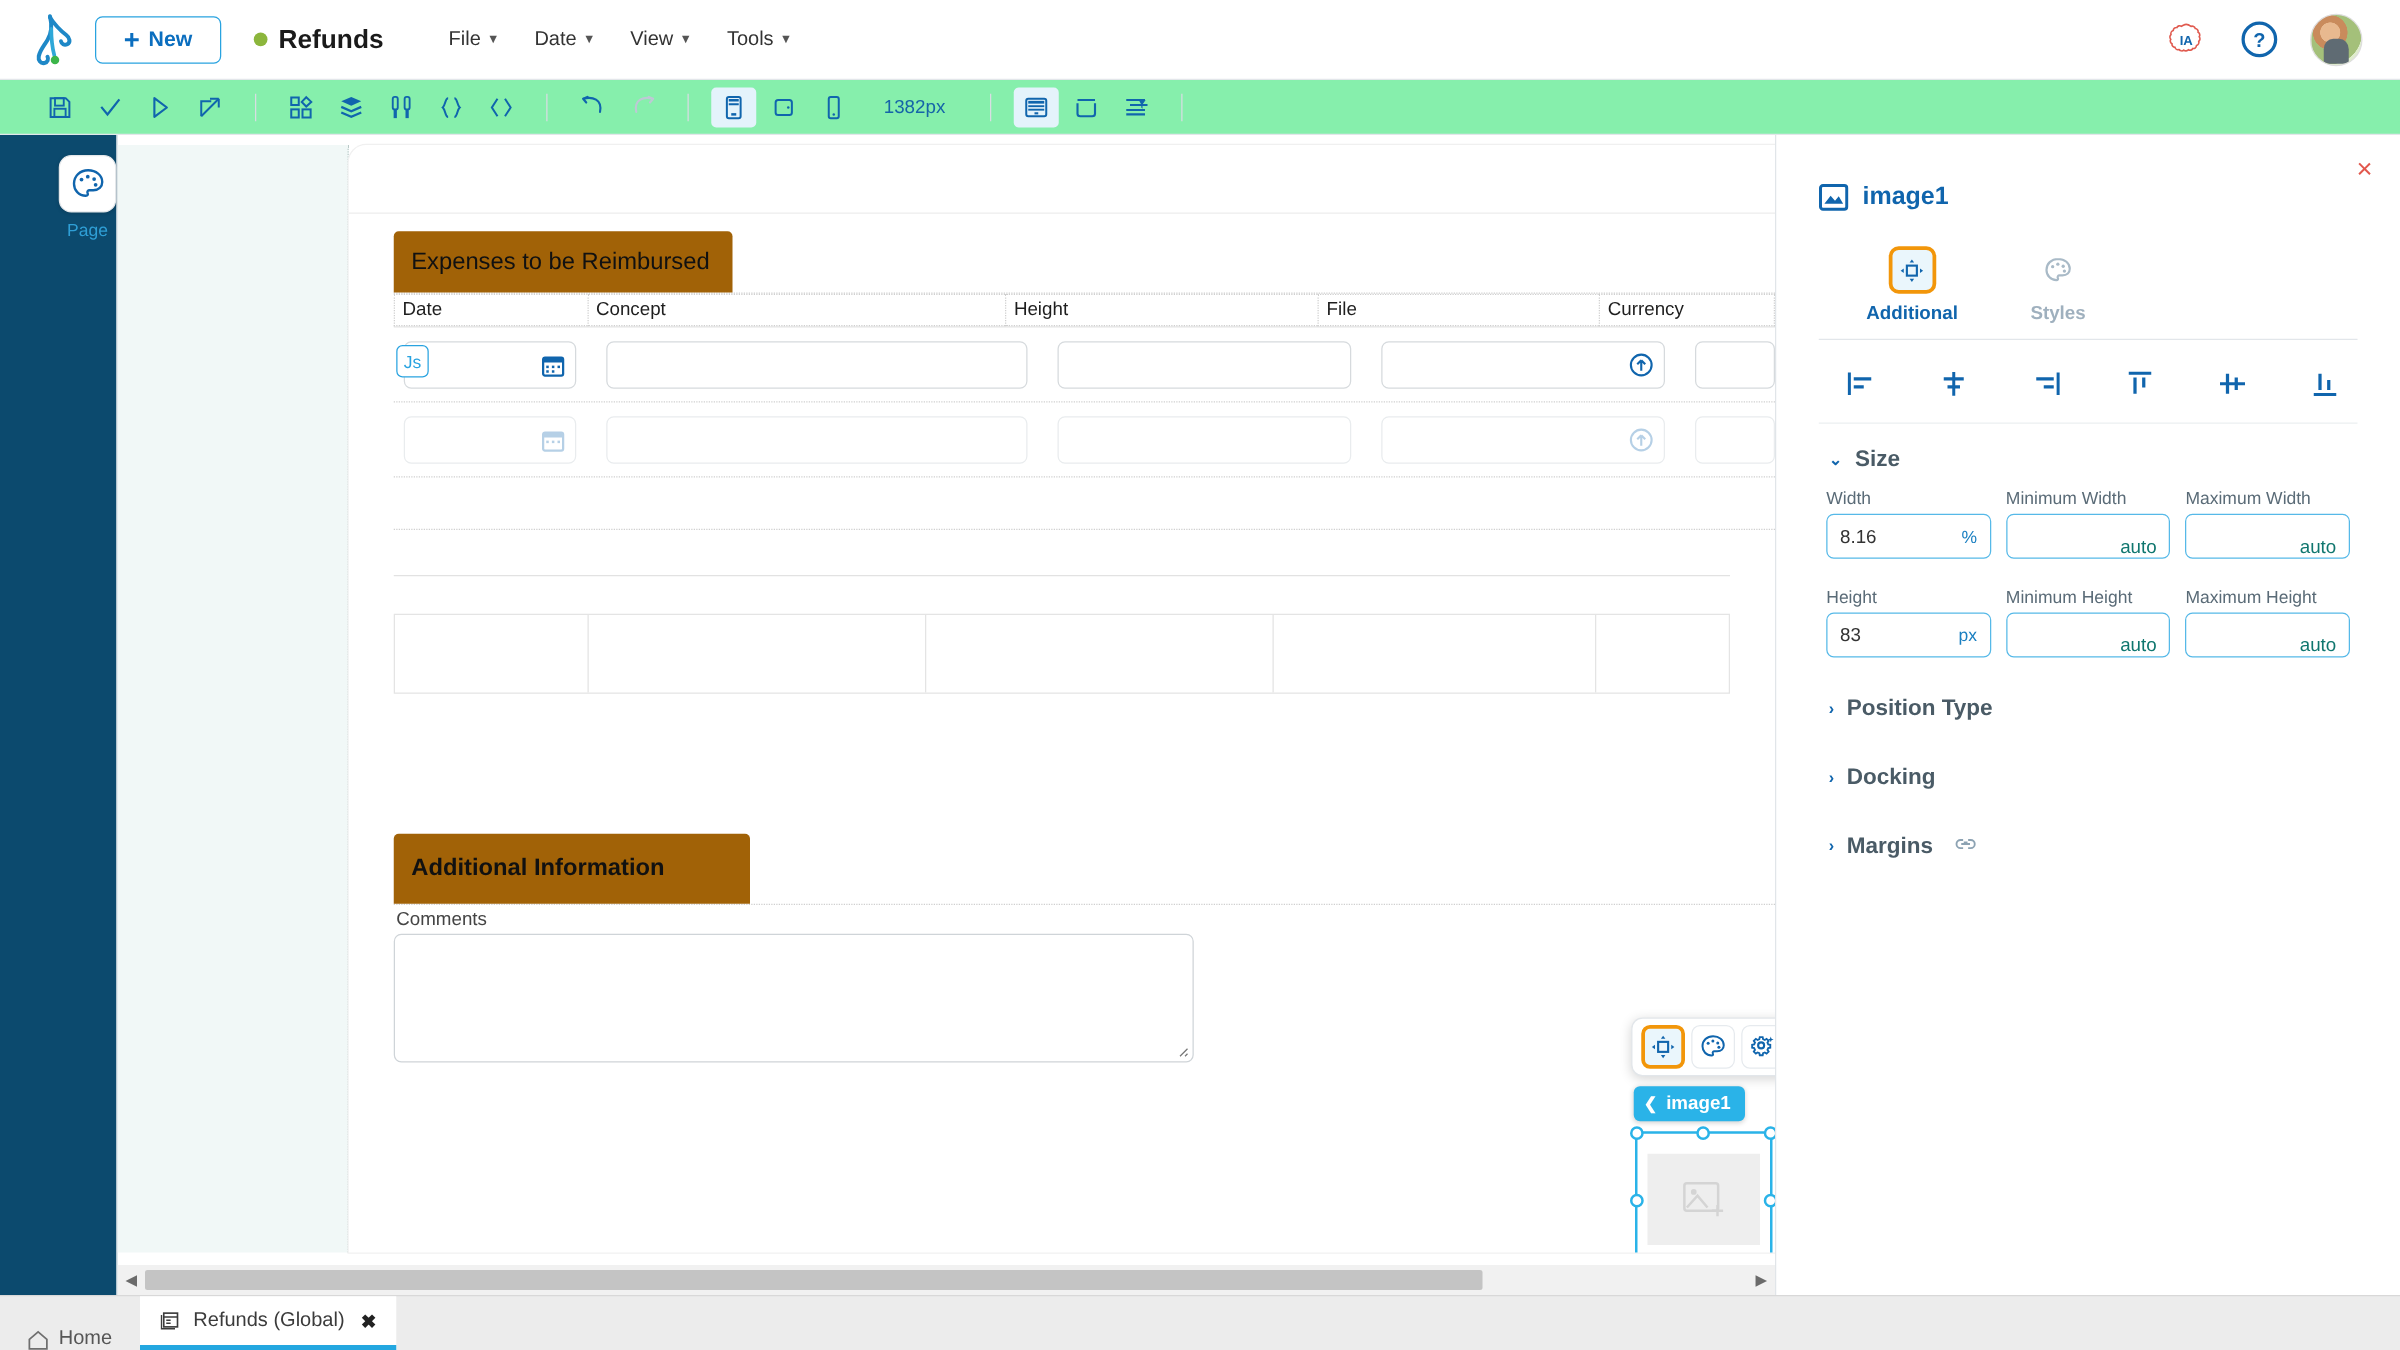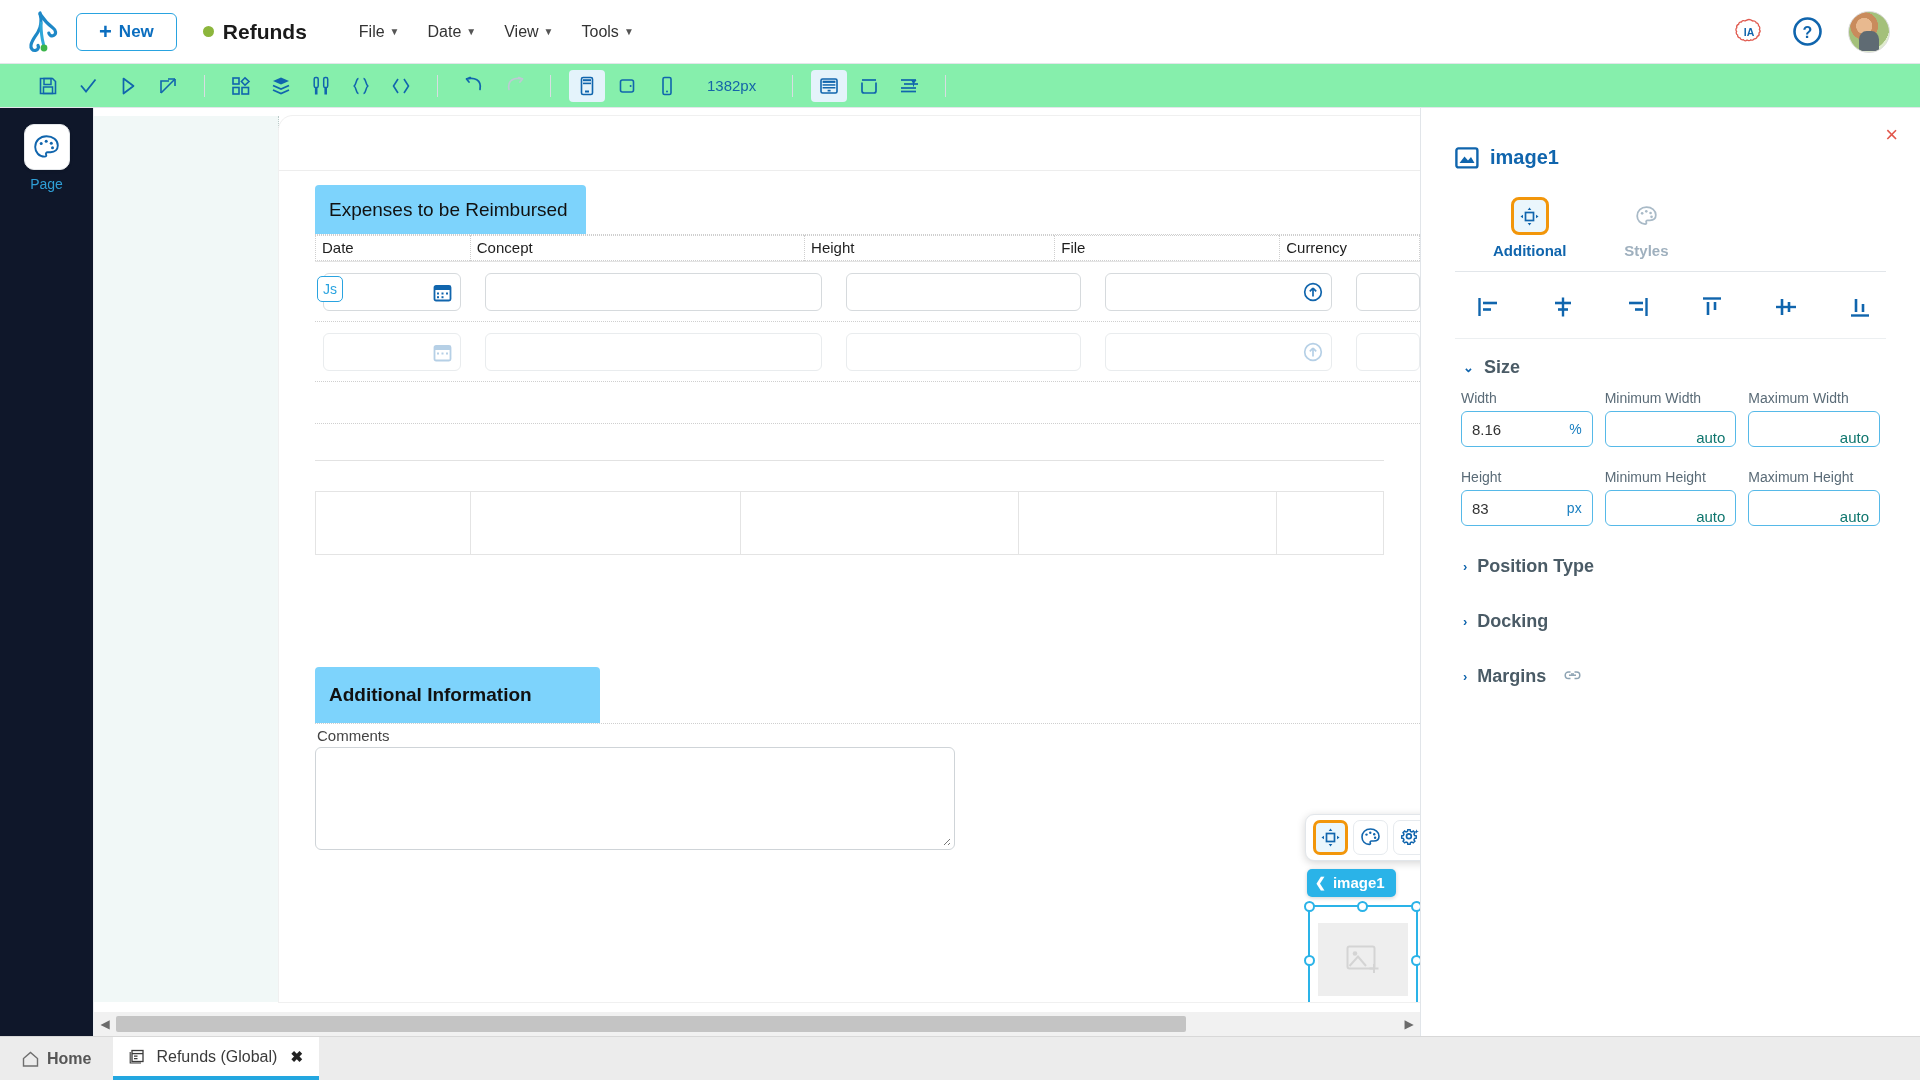--- a/index.html
+++ b/index.html
@@ -65,22 +65,22 @@
   .tb-btn.active { background: #e4f3fb; }
   .tb-btn.disabled { color: #b9c6d1; }
   .tb-sep { width: 1px; height: 22px; background: #d8dde2; margin: 0 14px; }
   .tb-label { font-size: 15px; color: #1565a8; padding: 0 18px; white-space:nowrap;}
 
   
   .body { flex: 1; display: flex; position: relative; min-height: 0; }
 
   
   .leftrail {
-    width: 94px; flex: 0 0 94px; background: #0f172a;
-    padding-top: 16px; display: flex; flex-direction: column; align-items: center;
+    width: 94px; flex: 0 0 94px; background: #0c4a6e;
+    padding-top: 16px; display: flex; flex-direction: column; align-items: flex-end;
     border-right: 1px solid #eceff1;
   }
   .rail-item { display:flex; flex-direction:column; align-items:center; cursor:pointer; }
   .rail-box {
     width: 46px; height: 46px; border-radius: 10px; background:#fff;
     border: 1px solid #e4e7ea; box-shadow: 0 1px 3px rgba(0,0,0,.12);
     display:flex; align-items:center; justify-content:center;
   }
   .rail-label { font-size: 14px; color: #2f9fd6; margin-top: 6px; }
 
@@ -90,21 +90,21 @@
     position:absolute; left:0; top:8px; bottom:34px; width: 185px;
     background: #f1f8f7; border-right: 1px dotted #b9c9c7;
   }
   .canvas-page {
     position:absolute; left: 185px; top: 8px; right: 0; bottom: 34px;
     background: #ffffff; border-top-left-radius: 14px;
     box-shadow: 0 0 0 1px #f0f0f0;
     overflow:hidden;
   }
   .sec-header {
-    background: #7dd3fc; display:inline-block;
+    background: #a16207; display:inline-block;
     border-radius: 4px 4px 0 0;
     padding: 14px 18px 13px 14px;
     font-size: 19px; color: #111; font-weight: normal; text-align: right;
   }
 
   .th {
     font-size: 15px; color: #1e1e1e; padding: 3px 0 4px 6px;
     border-top: 1px dotted #cfcfcf; border-bottom: 1px dotted #cfcfcf;
   }
   .field {
@@ -197,21 +197,21 @@
   .f-input.auto { justify-content:flex-end; color:#0f766e;align-items:flex-end; }
   .f-unit { color:#1a7fc1; font-size:14px; }
   .link-chip { display:inline-flex; align-items:center; color:#8da3b3; margin-left:8px;}
 
   
   .bottombar {
     height: 44px; flex: 0 0 44px; background:#ececec;
     display:flex; align-items:stretch; border-top:1px solid #d8d8d8;
   }
   .bt-home {
-    display:flex; align-items:center; gap:8px; padding: 0 22px; font-size:16px; color:#565656; cursor:pointer;font-weight:bold;
+    display:flex; align-items:flex-end; gap:8px; padding: 0 22px; font-size:16px; color:#565656; cursor:pointer;
   }
   .bt-tab {
     display:flex; align-items:center; gap:9px; padding: 0 16px 0 16px;
     background:#fff; font-size:16px; color:#3b3b3b; cursor:pointer; position:relative;
     border-bottom: 4px solid #23a7e0;
   }
   .bt-close { font-size:15px; font-weight:bold; color:#222; margin-left:4px; }
   svg { display:block; }
 </style>
 </head>

